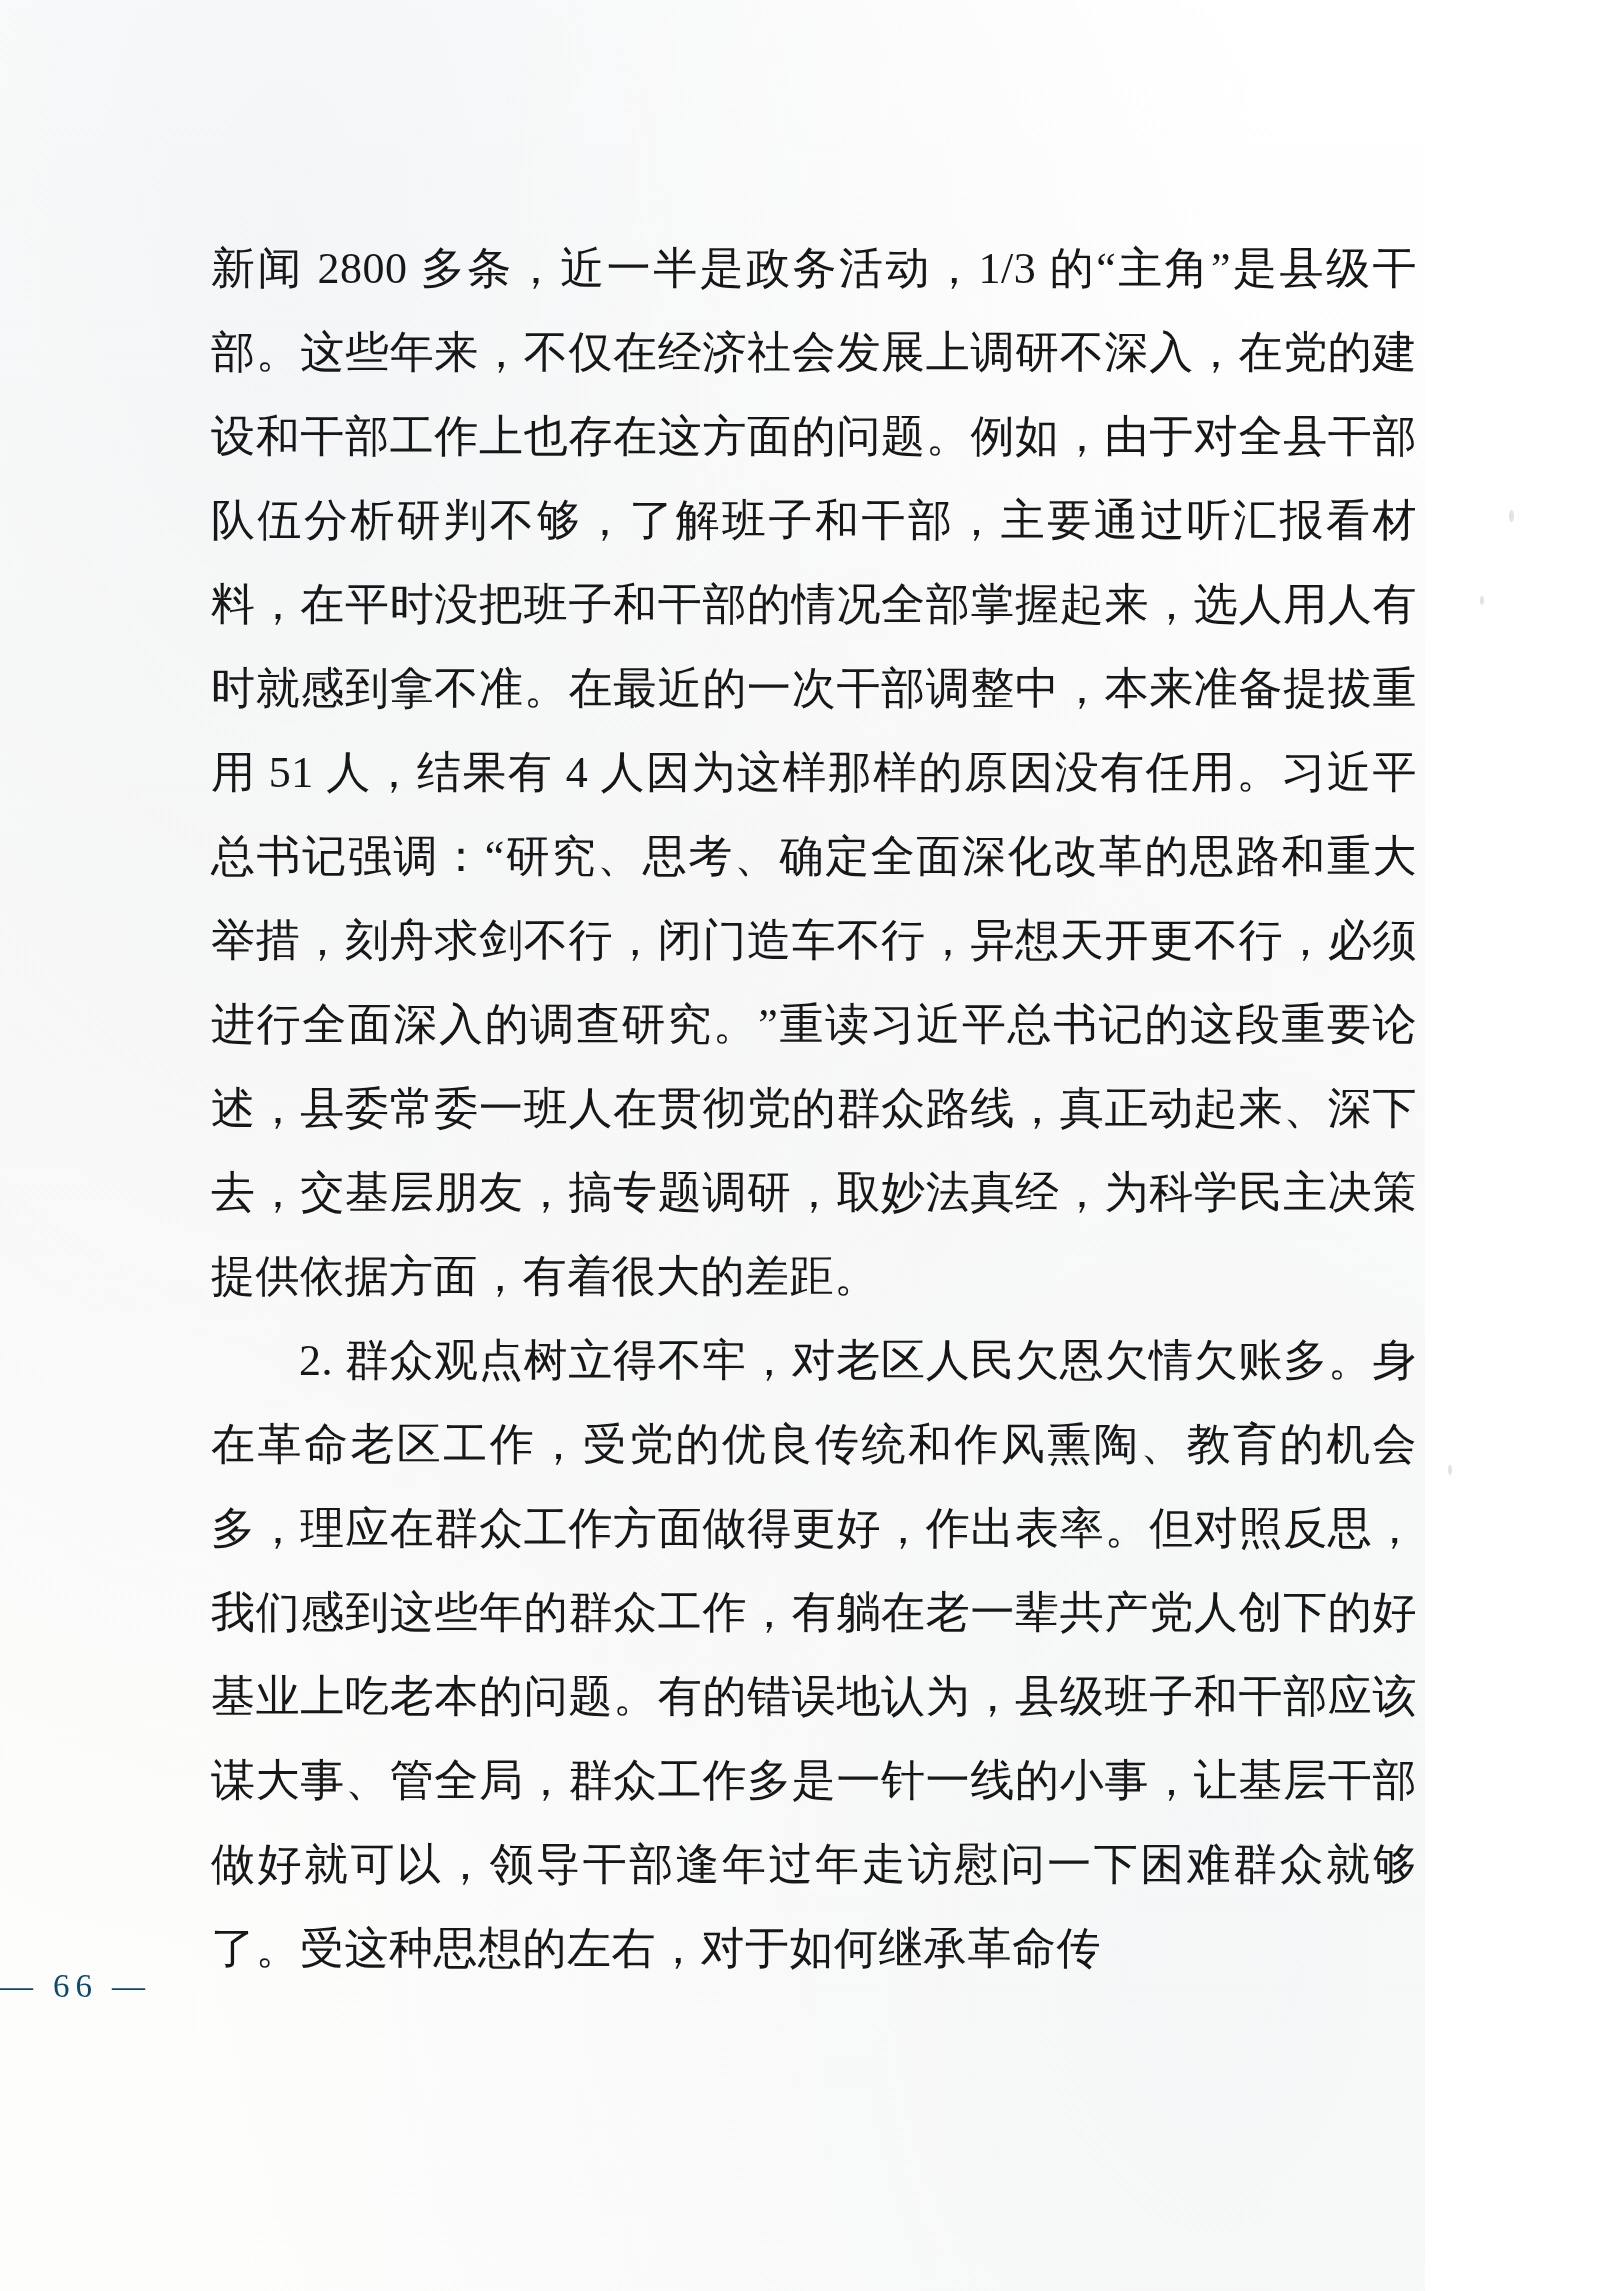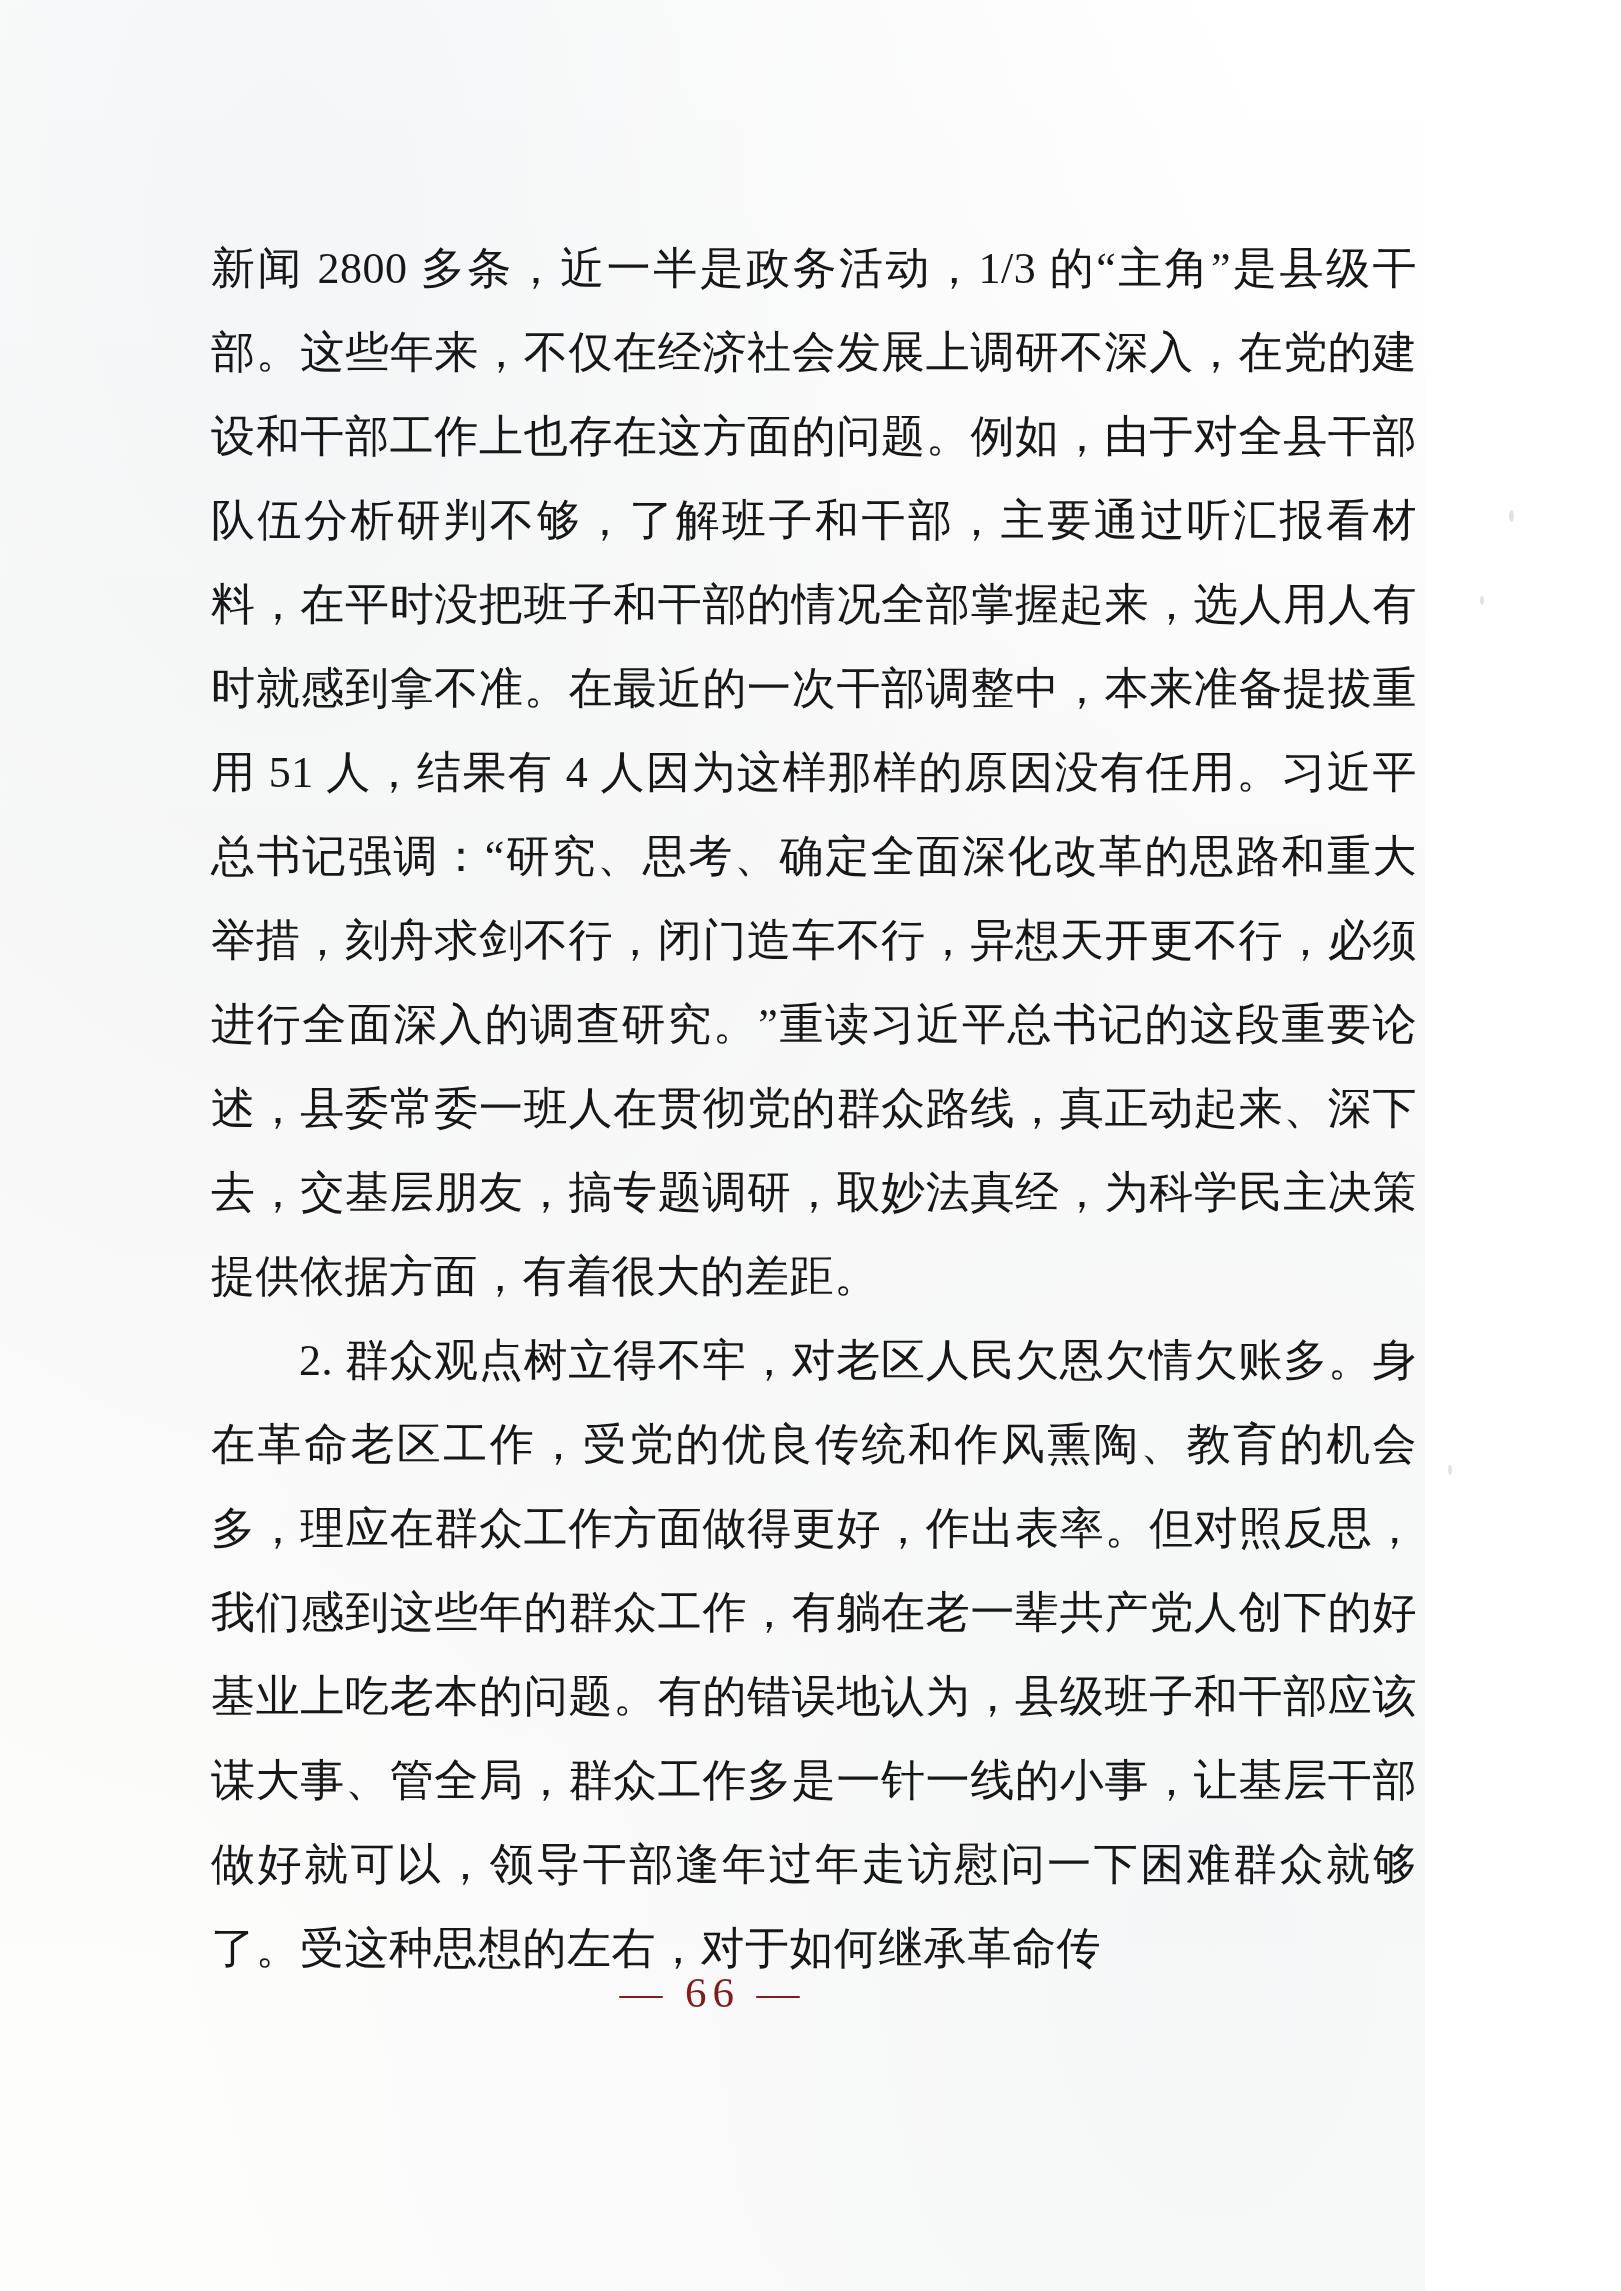--- a/index.html
+++ b/index.html
@@ -48,23 +48,23 @@
     text-indent: 0;
   }
   .para.indent {
     text-indent: 88px;
   }
   .page-number {
     position: absolute;
     left: 0;
     right: 0;
     top: 1968px;
-    text-align: center;
-    font-size: 43px;
-    color: #7f1d1d;
+    text-align: left;
+    font-size: 33px;
+    color: #0c4a6e;
     letter-spacing: 5.9px;
     font-family: "Liberation Serif", serif;
   }
   .speck {
     position: absolute;
     background: #c9cdd2;
     border-radius: 50%;
     opacity: 0.55;
   }
 </style>

